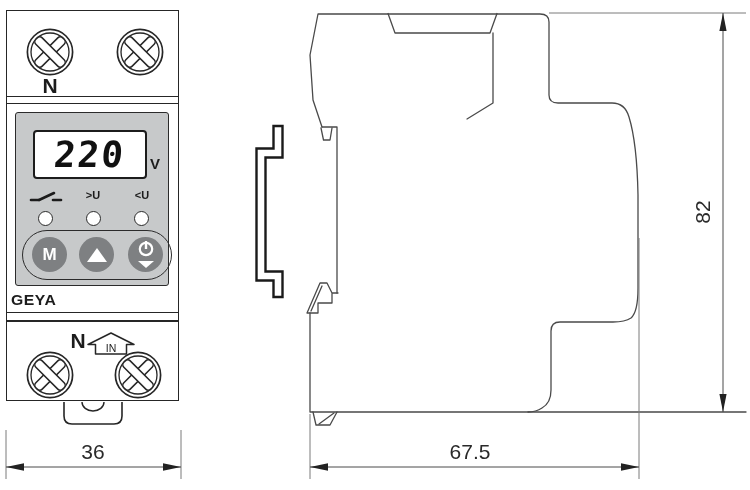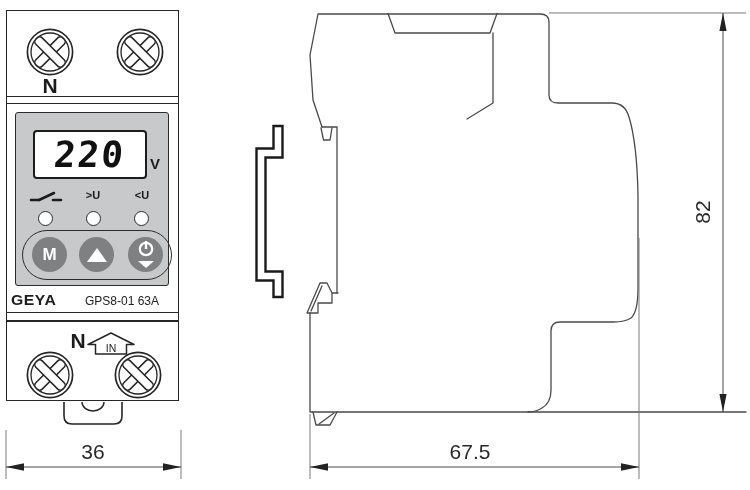--- a/index.html
+++ b/index.html
@@ -144,21 +144,20 @@
           <svg width="24" height="31" viewBox="0 0 24 31">
             <circle cx="12" cy="10" r="6.2" fill="none" stroke="#ffffff" stroke-width="2.2"></circle>
             <line x1="12" y1="2" x2="12" y2="10" stroke="#ffffff" stroke-width="2.4"></line>
             <polygon points="4,22 20,22 12,29" fill="#ffffff"></polygon>
           </svg>
         </div>
       </div>
     </div>
 
     <div class="brand">GEYA</div>
-    <div class="model">GPS8-01 63A</div>
 
     <div class="hline" style="top:301px;"></div>
     <div class="hline" style="top:309px;border-top-width:2px;"></div>
 
     <div class="n-label" style="left:59px;top:319px;">N</div>
     <svg class="abs" style="left:80px;top:321px" width="48" height="23" viewBox="0 0 48 23">
       <path d="M24,1 L1,12.5 L8.5,12.5 L8.5,22 L39.5,22 L39.5,12.5 L47,12.5 Z" fill="#ffffff" stroke="#262626" stroke-width="1.5" stroke-linejoin="round"></path>
       <text x="24" y="19.5" text-anchor="middle" font-size="10.5" fill="#1c1c1c" font-family="Liberation Sans, sans-serif">IN</text>
     </svg>
     <svg class="abs" style="left:19px;top:340px" width="48" height="48" viewBox="0 0 48 48">

